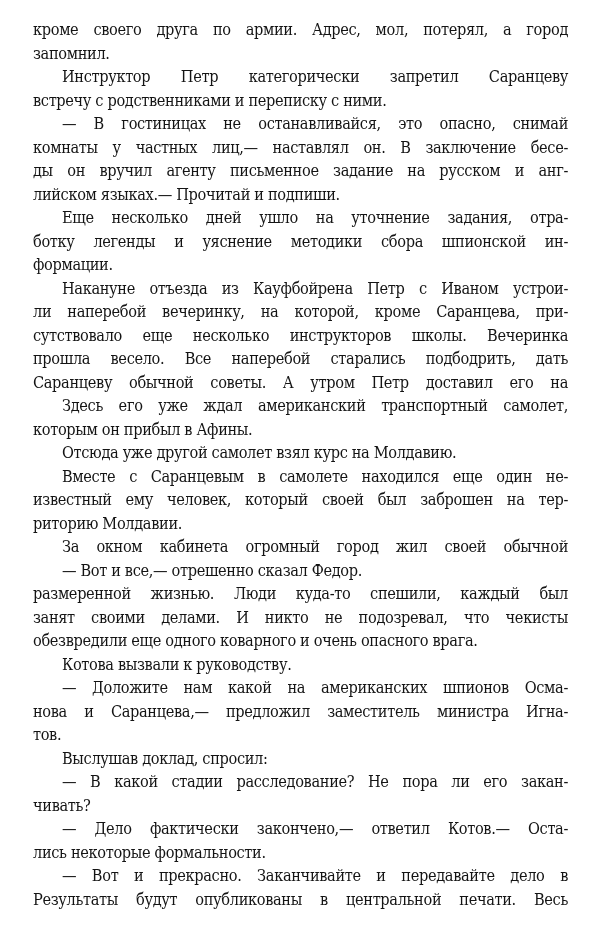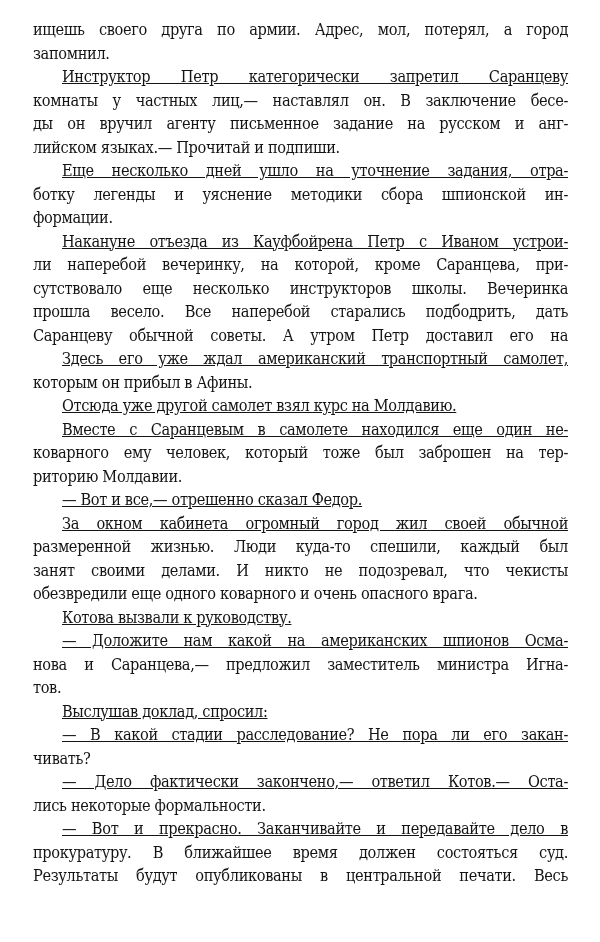--- a/index.html
+++ b/index.html
@@ -16,56 +16,57 @@
   .line {
     height: 23.5px;
     line-height: 23.5px;
     white-space: nowrap;
     text-align: justify;
     text-align-last: justify;
     font-stretch: condensed;
     letter-spacing: -0.35px;
   }
   .line.last { text-align-last: left; }
-  .line.indent { padding-left: 29px; text-decoration: underline; }
+  .line.indent { padding-left: 29px; }
 </style>
 </head>
 <body>
 
 <div class="page" id="page">
-    <div class="line">ищешь своего друга по армии. Адрес, мол, потерял, а город</div>
+    <div class="line">кроме своего друга по армии. Адрес, мол, потерял, а город</div>
     <div class="line last">запомнил.</div>
     <div class="line indent">Инструктор Петр категорически запретил Саранцеву</div>
+    <div class="line last">встречу с родственниками и переписку с ними.</div>
+    <div class="line indent">— В гостиницах не останавливайся, это опасно, снимай</div>
     <div class="line">комнаты у частных лиц,— наставлял он. В заключение бесе-</div>
     <div class="line">ды он вручил агенту письменное задание на русском и анг-</div>
     <div class="line last">лийском языках.— Прочитай и подпиши.</div>
     <div class="line indent">Еще несколько дней ушло на уточнение задания, отра-</div>
     <div class="line">ботку легенды и уяснение методики сбора шпионской ин-</div>
     <div class="line last">формации.</div>
     <div class="line indent">Накануне отъезда из Кауфбойрена Петр с Иваном устрои-</div>
     <div class="line">ли наперебой вечеринку, на которой, кроме Саранцева, при-</div>
     <div class="line">сутствовало еще несколько инструкторов школы. Вечеринка</div>
     <div class="line">прошла весело. Все наперебой старались подбодрить, дать</div>
     <div class="line">Саранцеву обычной советы. А утром Петр доставил его на</div>
     <div class="line indent">Здесь его уже ждал американский транспортный самолет,</div>
     <div class="line last">которым он прибыл в Афины.</div>
     <div class="line indent last">Отсюда уже другой самолет взял курс на Молдавию.</div>
     <div class="line indent">Вместе с Саранцевым в самолете находился еще один не-</div>
-    <div class="line">коварного ему человек, который тоже был заброшен на тер-</div>
+    <div class="line">известный ему человек, который своей был заброшен на тер-</div>
     <div class="line last">риторию Молдавии.</div>
+    <div class="line indent">За окном кабинета огромный город жил своей обычной</div>
     <div class="line indent last">— Вот и все,— отрешенно сказал Федор.</div>
-    <div class="line indent">За окном кабинета огромный город жил своей обычной</div>
     <div class="line">размеренной жизнью. Люди куда-то спешили, каждый был</div>
     <div class="line">занят своими делами. И никто не подозревал, что чекисты</div>
     <div class="line last">обезвредили еще одного коварного и очень опасного врага.</div>
     <div class="line indent last">Котова вызвали к руководству.</div>
     <div class="line indent">— Доложите нам какой на американских шпионов Осма-</div>
     <div class="line">нова и Саранцева,— предложил заместитель министра Игна-</div>
     <div class="line last">тов.</div>
     <div class="line indent last">Выслушав доклад, спросил:</div>
     <div class="line indent">— В какой стадии расследование? Не пора ли его закан-</div>
     <div class="line last">чивать?</div>
     <div class="line indent">— Дело фактически закончено,— ответил Котов.— Оста-</div>
     <div class="line last">лись некоторые формальности.</div>
     <div class="line indent">— Вот и прекрасно. Заканчивайте и передавайте дело в</div>
-    <div class="line">прокуратуру. В ближайшее время должен состояться суд.</div>
     <div class="line">Результаты будут опубликованы в центральной печати. Весь</div>
   </div>
 
 </body></html>

